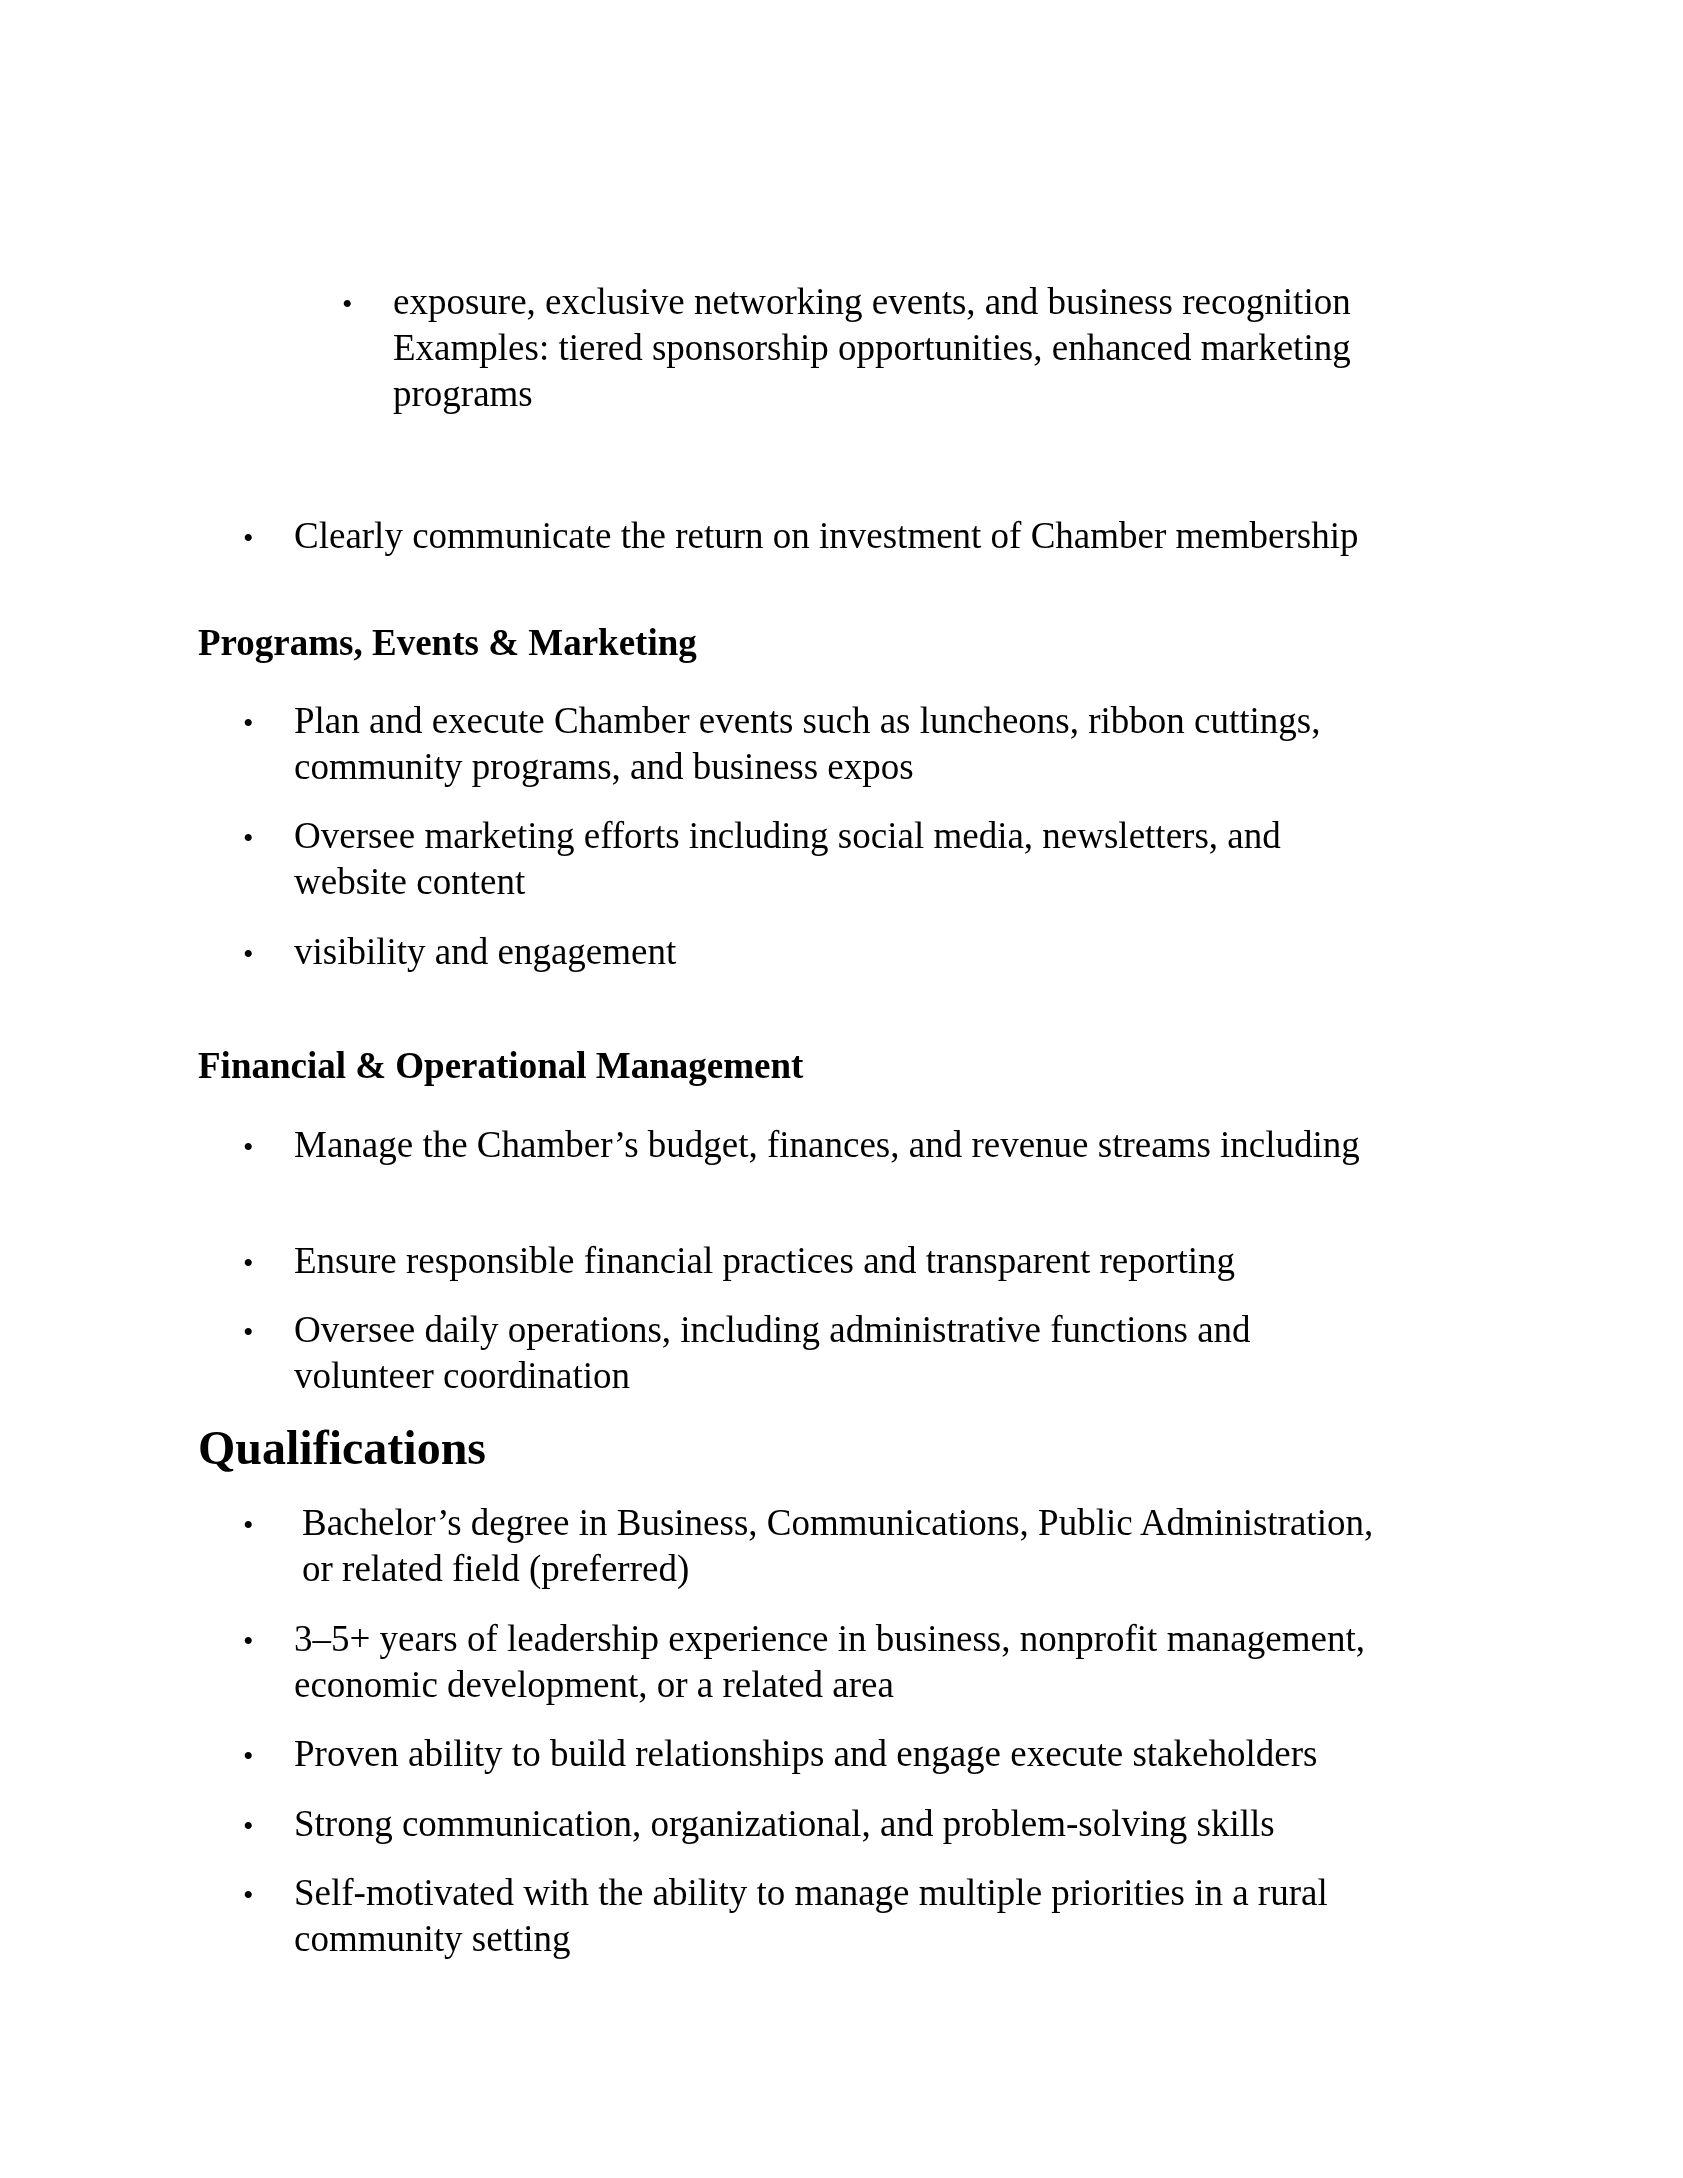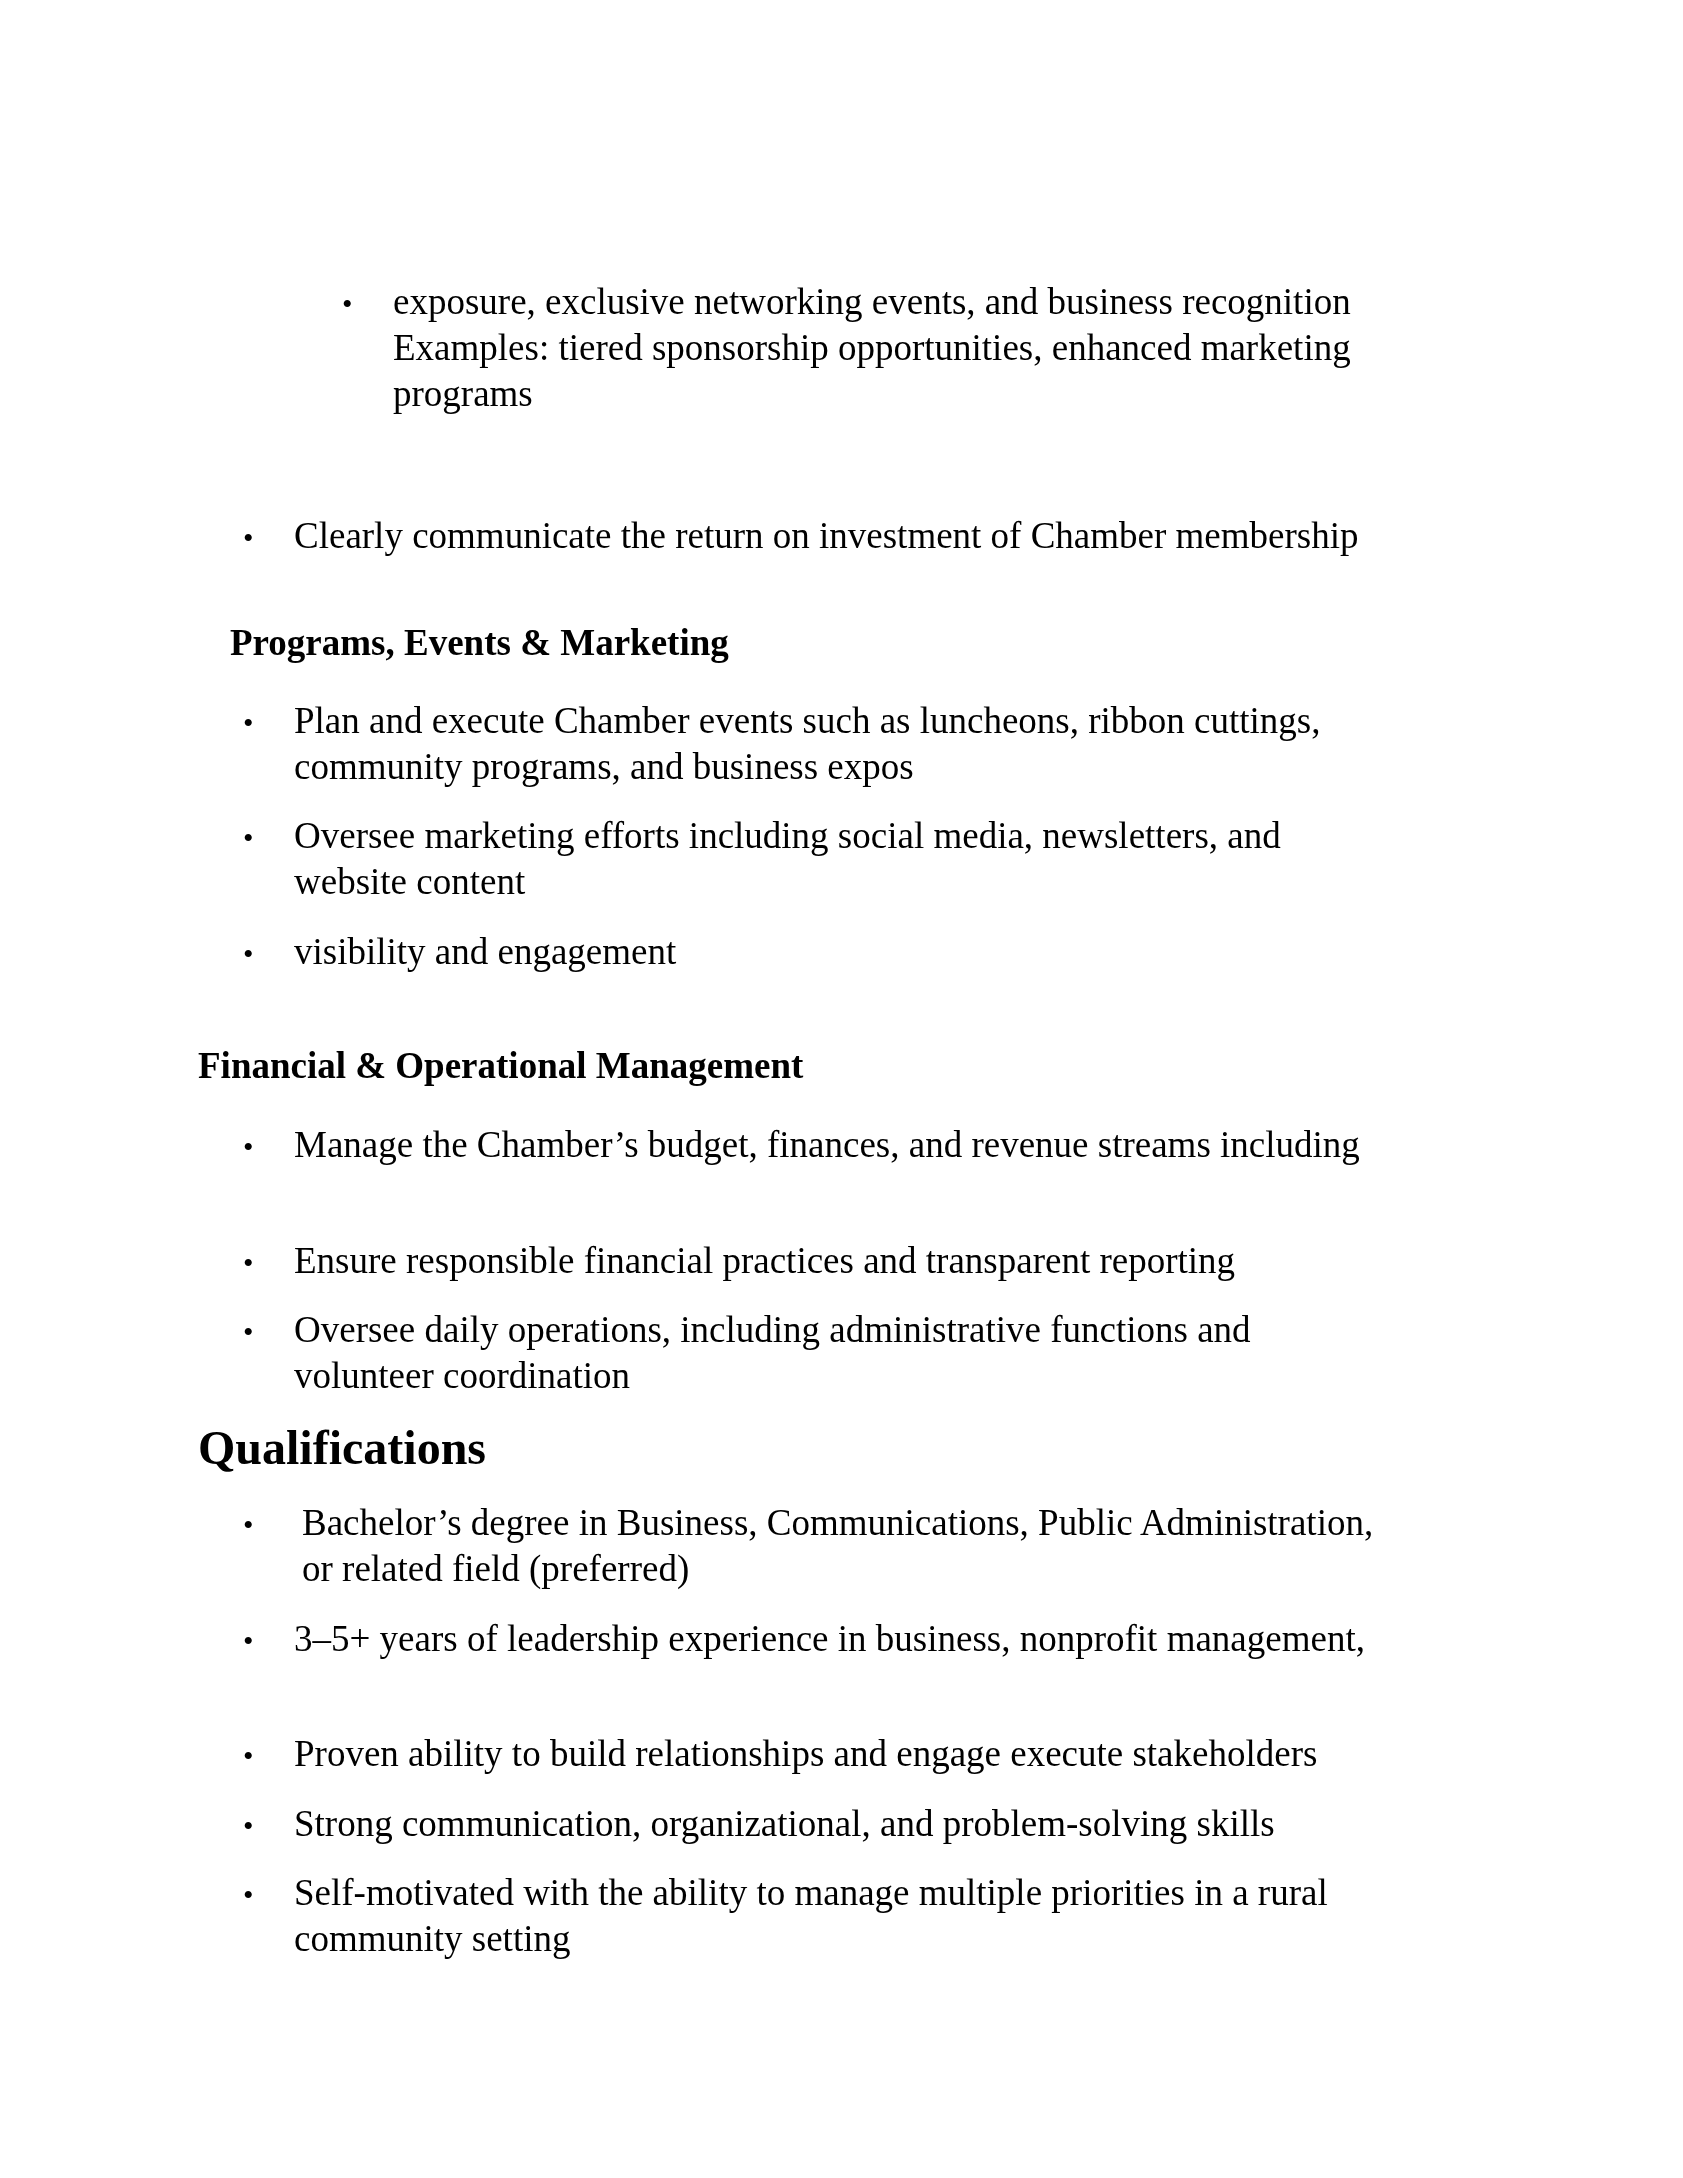--- a/index.html
+++ b/index.html
@@ -26,21 +26,21 @@
     </div>
   </div>
 
   <div class="bullet-item" style="left:238px; top:513px;">
     <span class="bullet" style="left:5px; top:2px;">•</span>
     <div class="text" style="left:56px; top:0;">
       <div>Clearly communicate the return on investment of Chamber membership</div>
     </div>
   </div>
 
-  <div class="subhead" style="left:198px; top:620px;margin-left:32px;">Programs, Events &amp; Marketing</div>
+  <div class="subhead" style="left:198px; top:620px;">Programs, Events &amp; Marketing</div>
 
   <div class="bullet-item" style="left:238px; top:698px;">
     <span class="bullet" style="left:5px; top:2px;">•</span>
     <div class="text" style="left:56px; top:0;">
       <div>Plan and execute Chamber events such as luncheons, ribbon cuttings,</div>
       <div>community programs, and business expos</div>
     </div>
   </div>
 
   <div class="bullet-item" style="left:238px; top:813px;">
@@ -89,20 +89,21 @@
     <div class="text" style="left:56px; top:0;margin-left:8px;">
       <div>Bachelor’s degree in Business, Communications, Public Administration,</div>
       <div>or related field (preferred)</div>
     </div>
   </div>
 
   <div class="bullet-item" style="left:238px; top:1616px;">
     <span class="bullet" style="left:5px; top:2px;">•</span>
     <div class="text" style="left:56px; top:0;">
       <div>3–5+ years of leadership experience in business, nonprofit management,</div>
+      <div>economic development, or a related area</div>
     </div>
   </div>
 
   <div class="bullet-item" style="left:238px; top:1731px;">
     <span class="bullet" style="left:5px; top:2px;">•</span>
     <div class="text" style="left:56px; top:0;">
       <div>Proven ability to build relationships and engage execute stakeholders</div>
     </div>
   </div>
 

